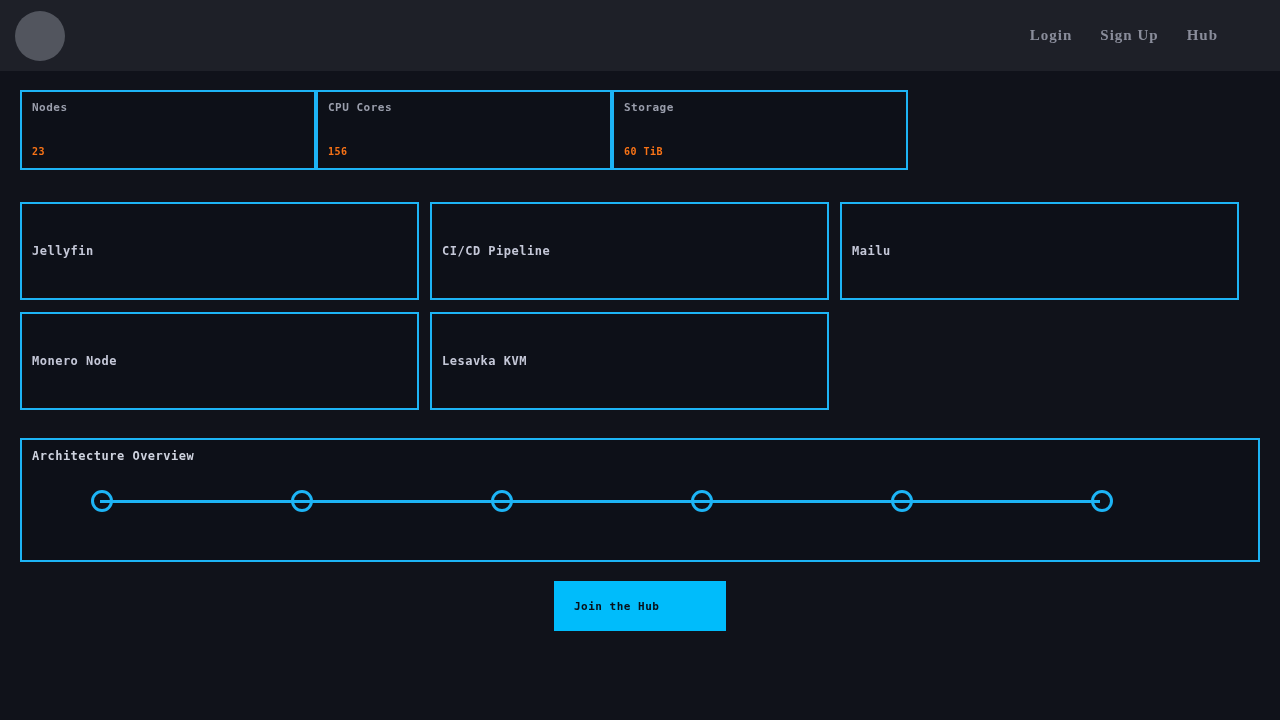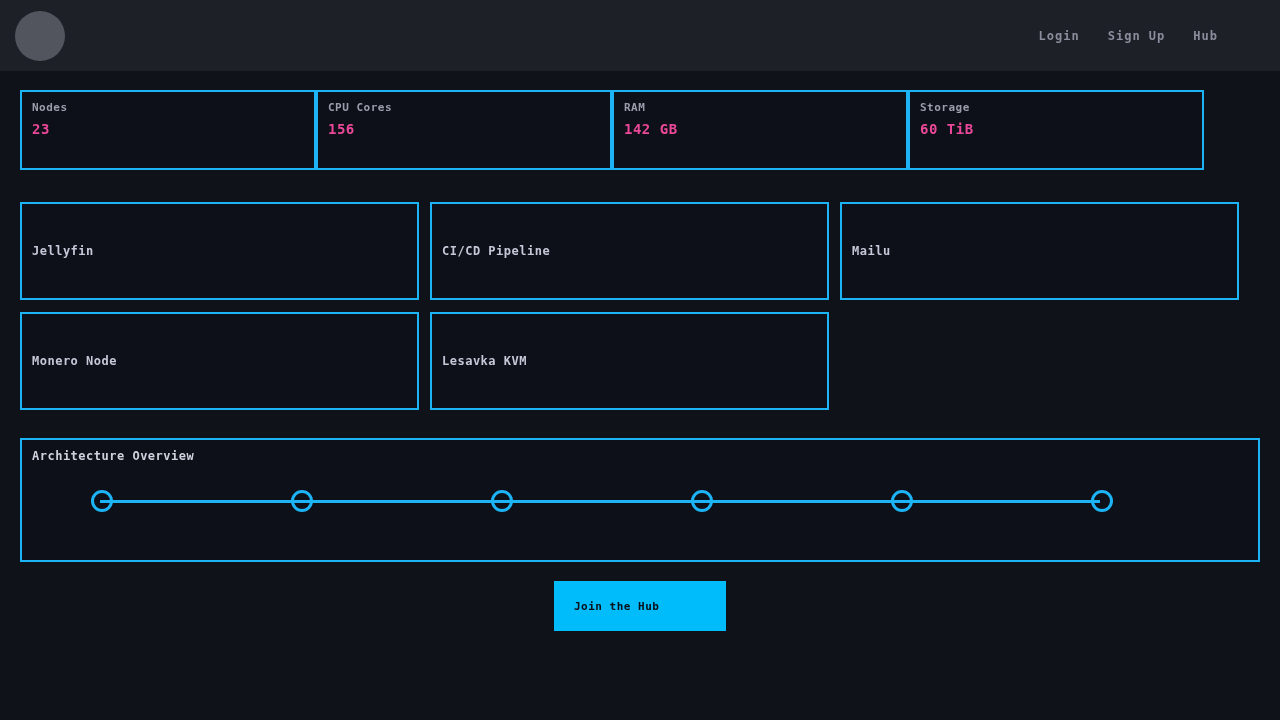--- a/index.html
+++ b/index.html
@@ -29,48 +29,49 @@
     background:#52555e;
     margin-left:15px;
   }
   .nav-links{
     display:flex;
     gap:28px;
     padding-right:62px;
   }
   .nav-link{
     color:#8a8d9b;
-    font-size:12px;
+    font-size:15px;
     letter-spacing:1px;
     cursor:pointer;
     white-space:nowrap;
+    font-family:Liberation Serif, serif;
   }
   
   .content{padding:0 20px;}
   .stats-grid{
     margin-top:19px;
     display:grid;
     grid-template-columns:repeat(4,296px);
   }
   .stat-card{
     height:80px;
     background:var(--card-bg);
     border:2px solid var(--accent);
     padding:9px 10px;
   }
   .stat-label{
     color:#9a9eac;
     font-size:11px;
     letter-spacing:0.5px;
   }
   .stat-value{
-    color:#ec4899;
-    font-size:14px;
-    letter-spacing:0.5px;
-    margin-top:7px;
+    color:#f97316;
+    font-size:10px;
+    letter-spacing:0.5px;
+    margin-top:32px;
   }
   .services-grid{
     margin-top:32px;
     display:grid;
     grid-template-columns:repeat(3,399px);
     grid-auto-rows:98px;
     gap:12px 11px;
   }
   .service-card{
     background:var(--card-bg);
@@ -152,24 +153,20 @@
 <main class="content">
 
   <section class="stats-grid">
     <div class="stat-card">
       <div class="stat-label">Nodes</div>
       <div class="stat-value">23</div>
     </div>
     <div class="stat-card">
       <div class="stat-label">CPU Cores</div>
       <div class="stat-value">156</div>
-    </div>
-    <div class="stat-card">
-      <div class="stat-label">RAM</div>
-      <div class="stat-value">142 GB</div>
     </div>
     <div class="stat-card">
       <div class="stat-label">Storage</div>
       <div class="stat-value">60 TiB</div>
     </div>
   </section>
 
   <section class="services-grid">
     <div class="service-card">
       <span class="service-name">Jellyfin</span>

